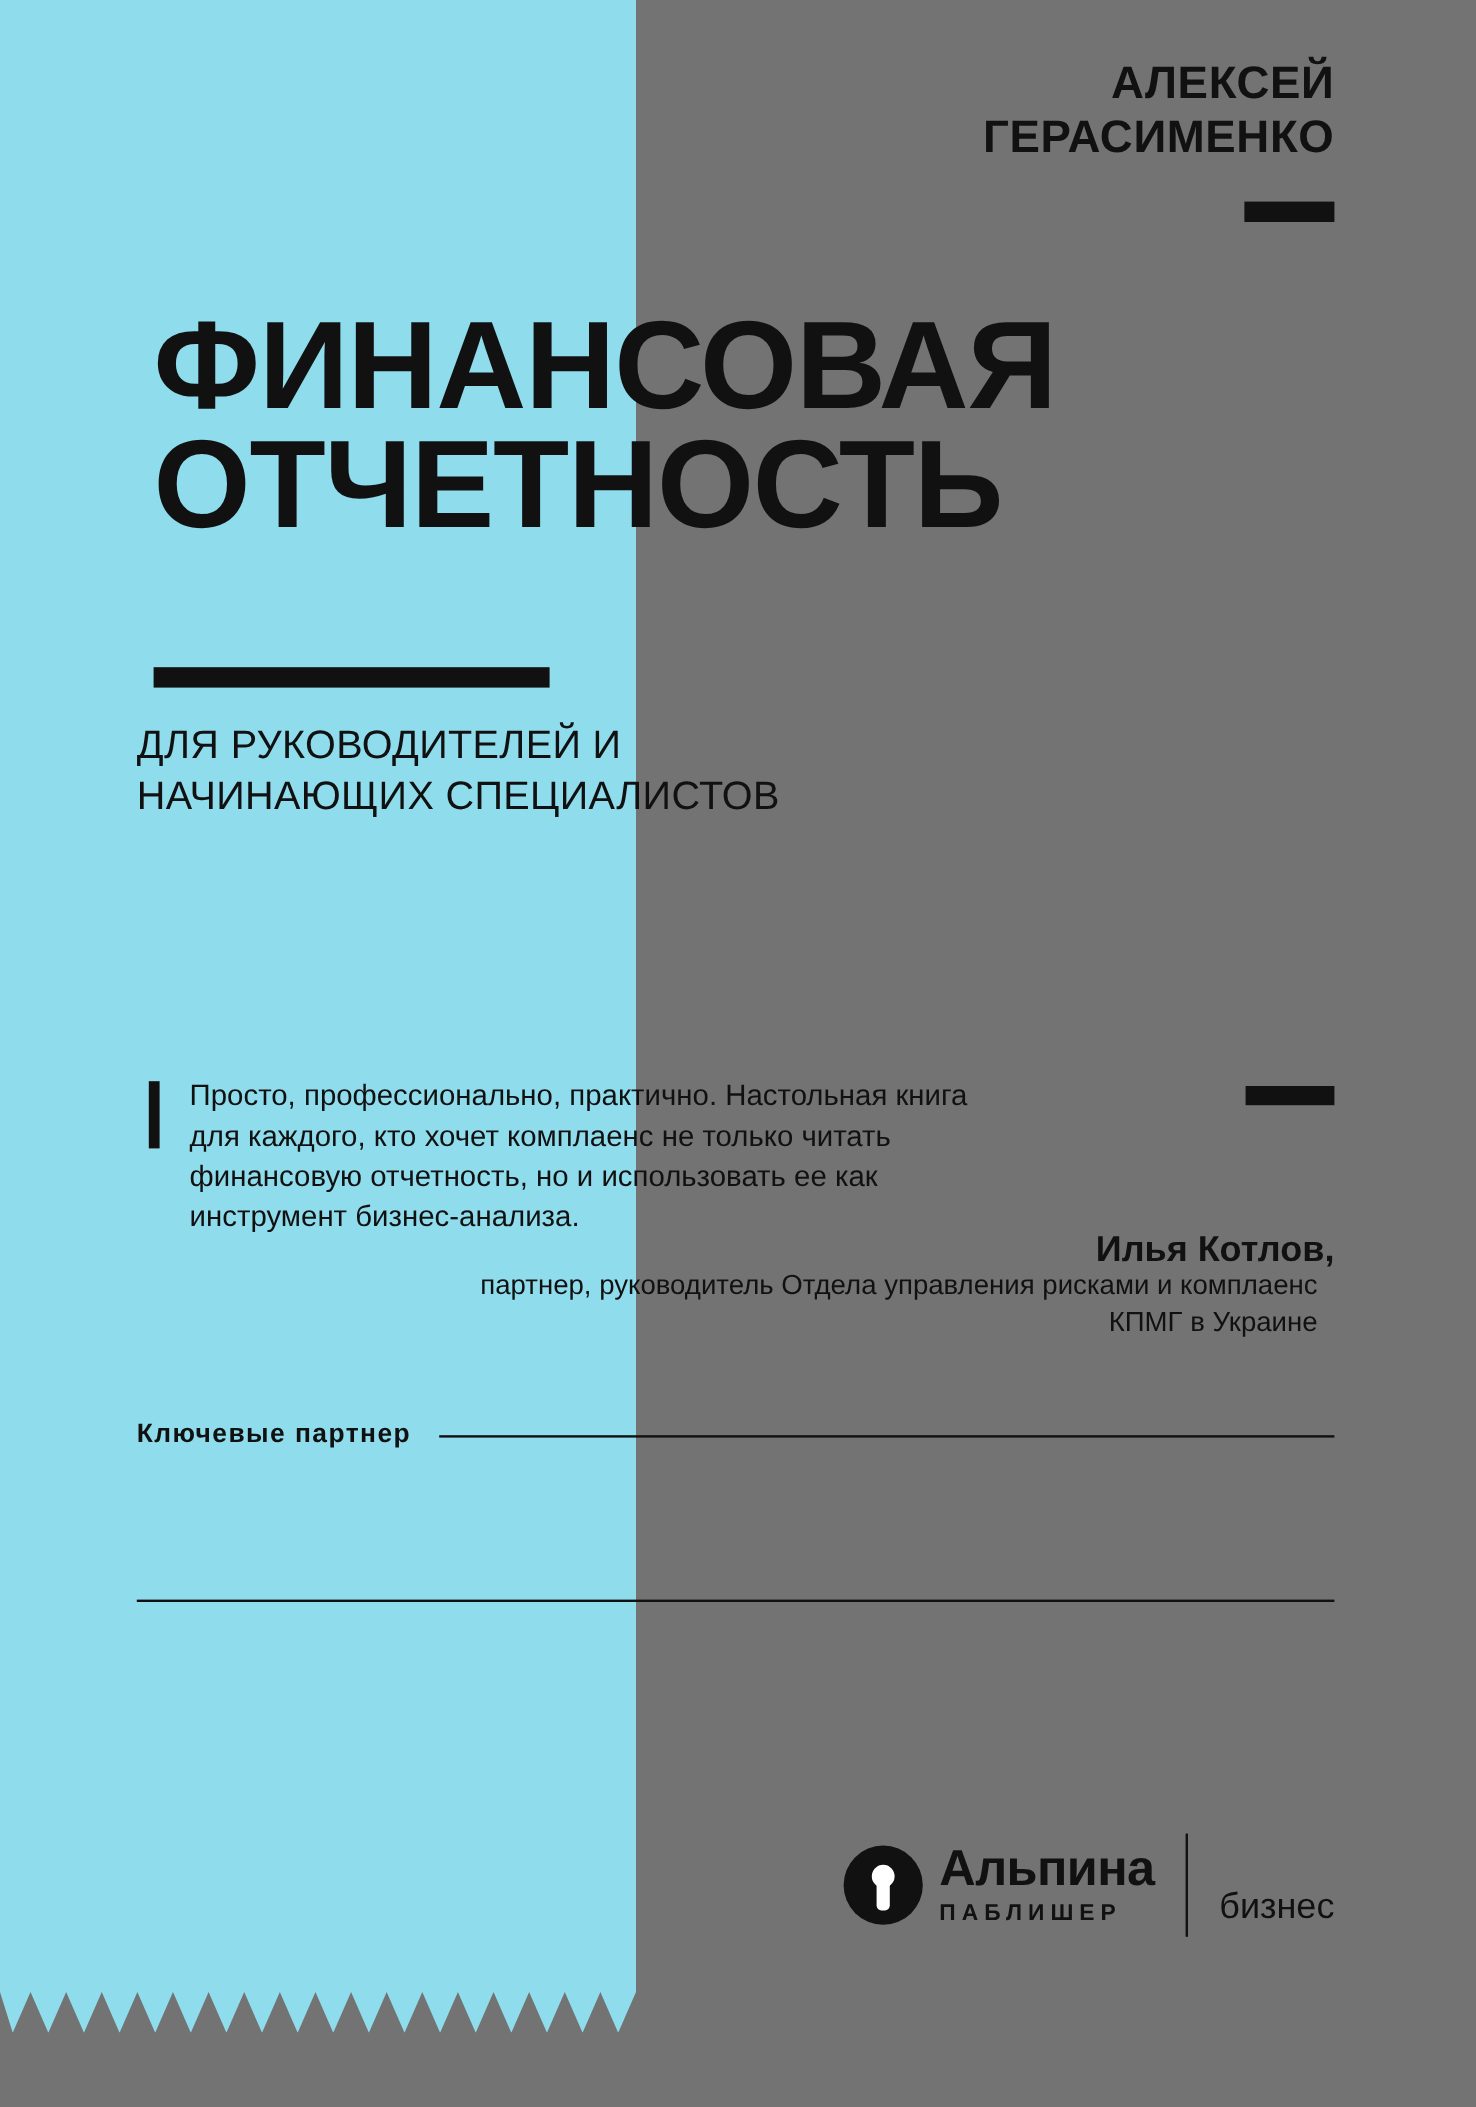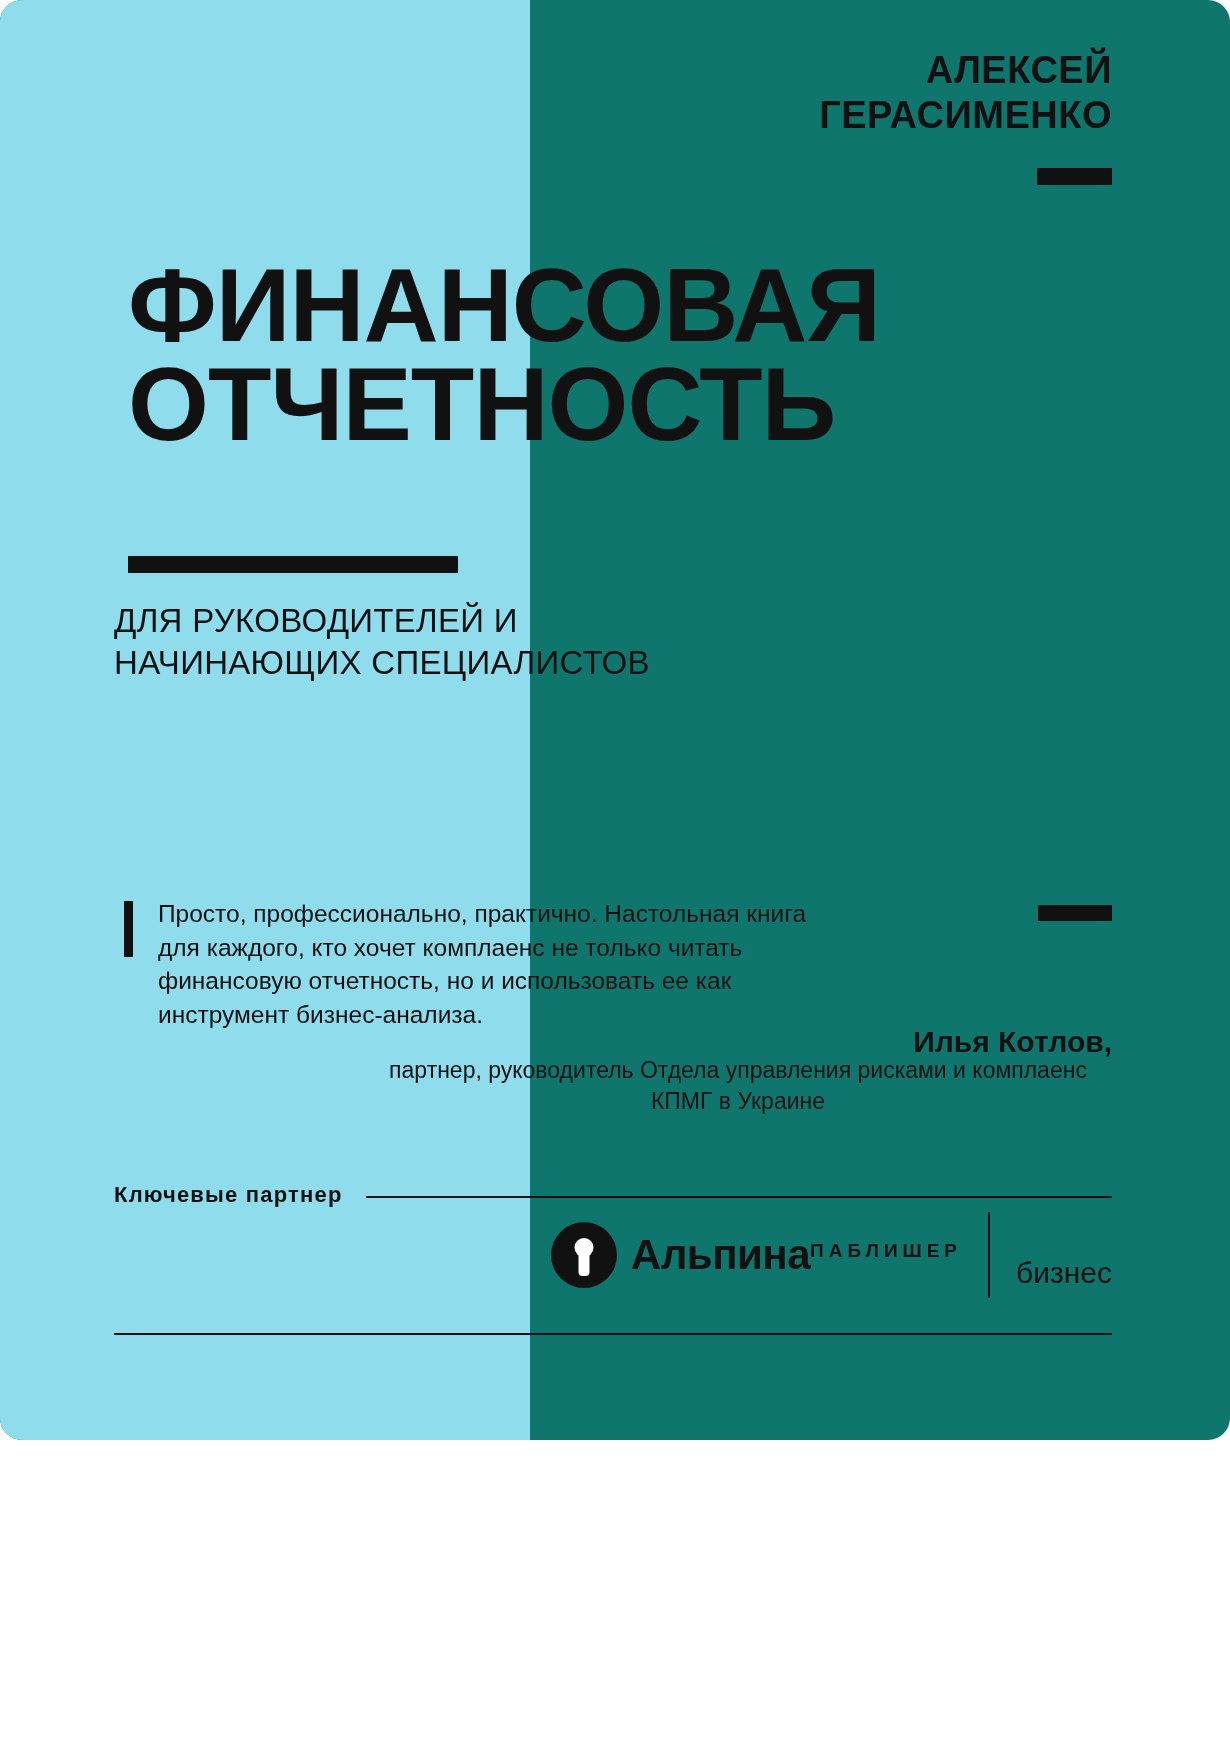--- a/index.html
+++ b/index.html
@@ -6,24 +6,23 @@
     margin: 0;
     padding: 0;
     background: #ffffff;
   }
   body {
     font-family: "Liberation Sans", sans-serif;
   }
   .cover {
     position: relative;
     width: 1230px;
-    height: 1440px;
-    background: #0f766e;
+    height: 1756px;
+    background: #737373;
     overflow: hidden;
-    border-radius: 22px;
   }
   
   .cyan-panel {
     position: absolute;
     left: 0;
     top: 0;
     width: 530px;
     height: 1660px;
     background: #8fdcec;
   }
@@ -133,24 +132,24 @@
     right: 118px;
     top: 1025px;
     width: 760px;
     text-align: right;
     font-weight: bold;
     font-size: 30px;
     color: #111111;
   }
   .quote-attrib-role {
     position: absolute;
-    right: 112px;
+    right: 132px;
     top: 1055px;
     width: 760px;
-    text-align: center;
+    text-align: right;
     font-size: 23px;
     line-height: 1.35;
     color: #111111;
   }
   .quote-dash {
     position: absolute;
     right: 118px;
     top: 905px;
     width: 74px;
     height: 16px;
@@ -239,21 +238,21 @@
     left: 50%;
     top: 30px;
     transform: translateX(-50%);
     width: 11px;
     height: 24px;
     background: #ffffff;
     border-radius: 0 0 4px 4px;
   }
   .logo-words {
     display: flex;
-    flex-direction: row;
+    flex-direction: column;
     justify-content: center;
   }
   .logo-name {
     font-weight: bold;
     font-size: 42px;
     line-height: 1;
     color: #111111;
     letter-spacing: -0.5px;
   }
   .logo-sub {

